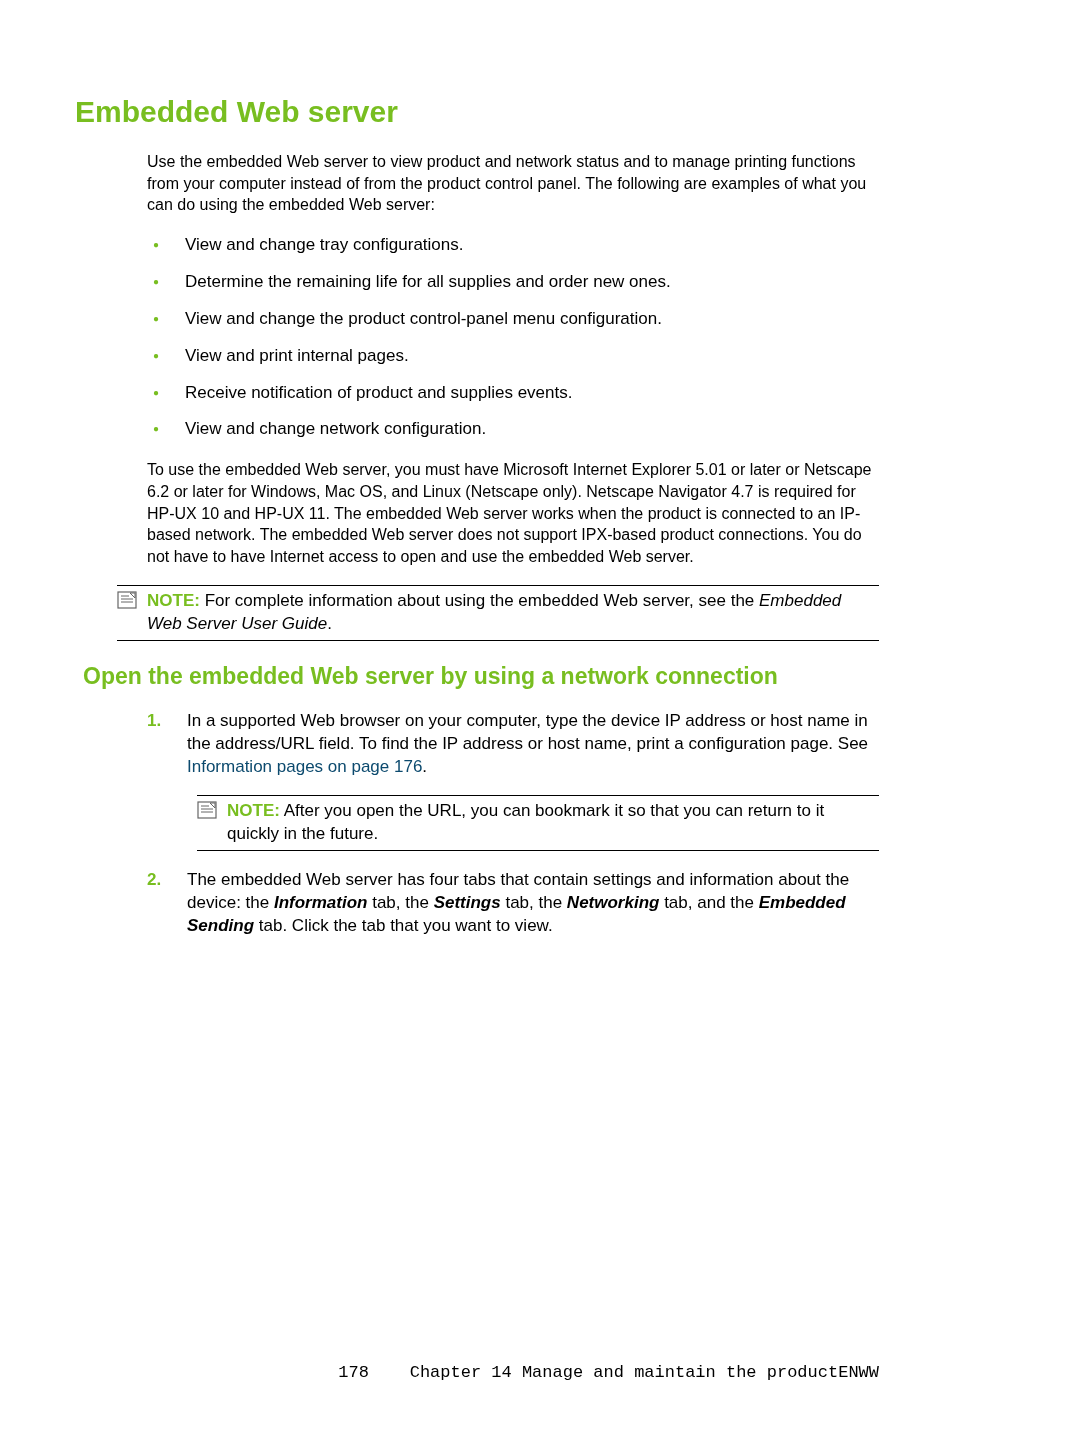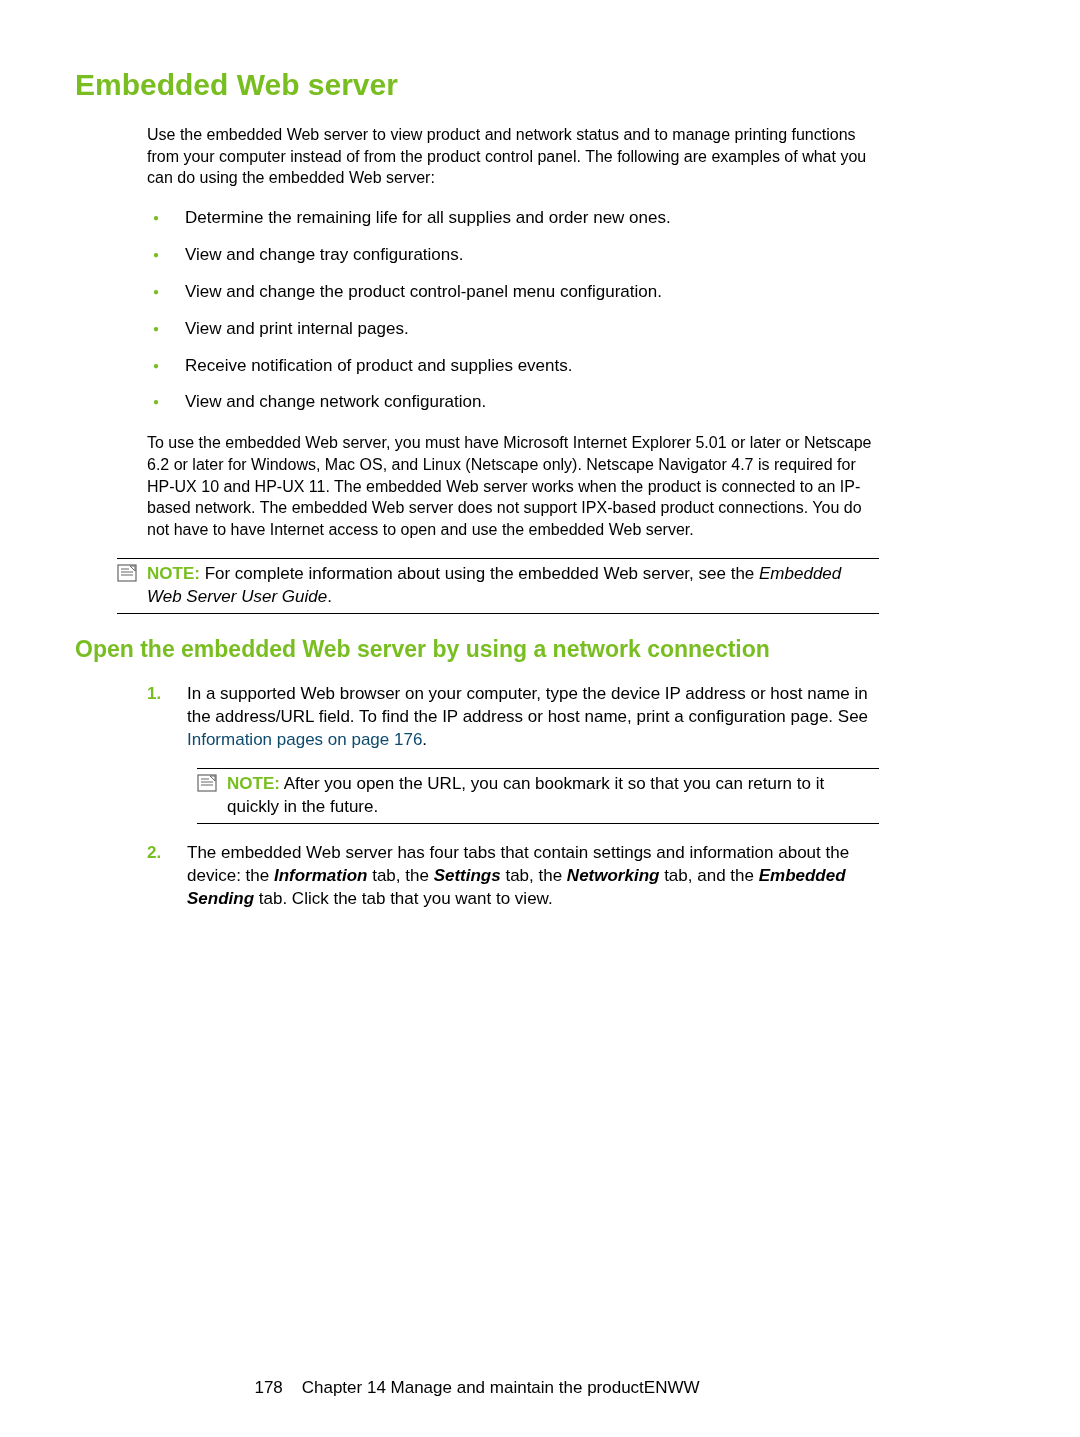--- a/index.html
+++ b/index.html
@@ -7,21 +7,21 @@
     padding: 0;
     background: #ffffff;
     font-family: Arial, Helvetica, sans-serif;
     color: #000000;
   }
   .page {
     width: 954px;
     height: 1437px;
     position: relative;
     box-sizing: border-box;
-    padding: 68px 75px 0 75px;
+    padding: 95px 75px 0 75px;
   }
   h1.main-title {
     color: #78be20;
     font-size: 30px;
     font-weight: bold;
     margin: 0 0 22px 0;
   }
   .content-indent {
     margin-left: 72px;
   }
@@ -81,21 +81,21 @@
     font-size: 17px;
     line-height: 1.35;
   }
   .note-italic {
     font-style: italic;
   }
   h2.sub-title {
     color: #78be20;
     font-size: 23px;
     font-weight: bold;
-    margin: 0 0 20px 0;
+    margin: 0 0 20px 8px;
   }
   ol.num-list {
     list-style: none;
     padding: 0;
     margin: 0;
   }
   ol.num-list > li {
     position: relative;
     padding-left: 40px;
     font-size: 17px;
@@ -120,44 +120,45 @@
     margin: 16px 0 0 10px;
     position: relative;
   }
   .inner-note .note-icon {
     left: 0;
     top: 5px;
   }
   .bold { font-weight: bold; font-style: italic; }
   .footer {
     position: absolute;
-    bottom: 39px;
+    bottom: 55px;
     left: 75px;
     right: 75px;
     font-size: 17px;
     display: flex;
-    justify-content: center;
+    justify-content: flex-end;
+    font-family: Liberation Mono, monospace;
   }
   .step-para {
     margin-top: 16px;
   }
 </style>
 </head>
 <body>
 
 <div class="page">
 
   <h1 class="main-title">Embedded Web server</h1>
 
   <div class="content-indent">
     <p class="body-text">Use the embedded Web server to view product and network status and to manage printing functions from your computer instead of from the product control panel. The following are examples of what you can do using the embedded Web server:</p>
 
     <ul class="bullet-list">
+      <li>View and change tray configurations.</li>
       <li>Determine the remaining life for all supplies and order new ones.</li>
-      <li>View and change tray configurations.</li>
       <li>View and change the product control-panel menu configuration.</li>
       <li>View and print internal pages.</li>
       <li>Receive notification of product and supplies events.</li>
       <li>View and change network configuration.</li>
     </ul>
 
     <p class="body-text">To use the embedded Web server, you must have Microsoft Internet Explorer 5.01 or later or Netscape 6.2 or later for Windows, Mac OS, and Linux (Netscape only). Netscape Navigator 4.7 is required for HP-UX 10 and HP-UX 11. The embedded Web server works when the product is connected to an IP-based network. The embedded Web server does not support IPX-based product connections. You do not have to have Internet access to open and use the embedded Web server.</p>
   </div>
 
   <div class="note-box with-icon" style="margin-left:42px;">

